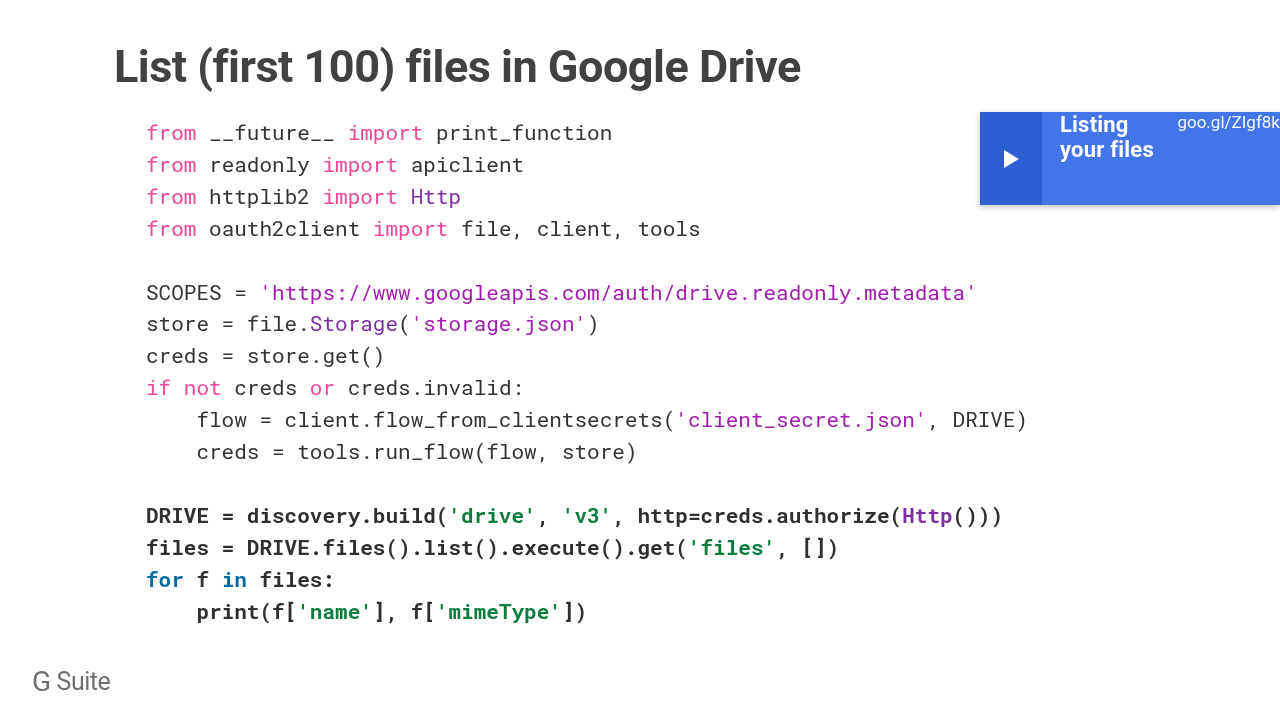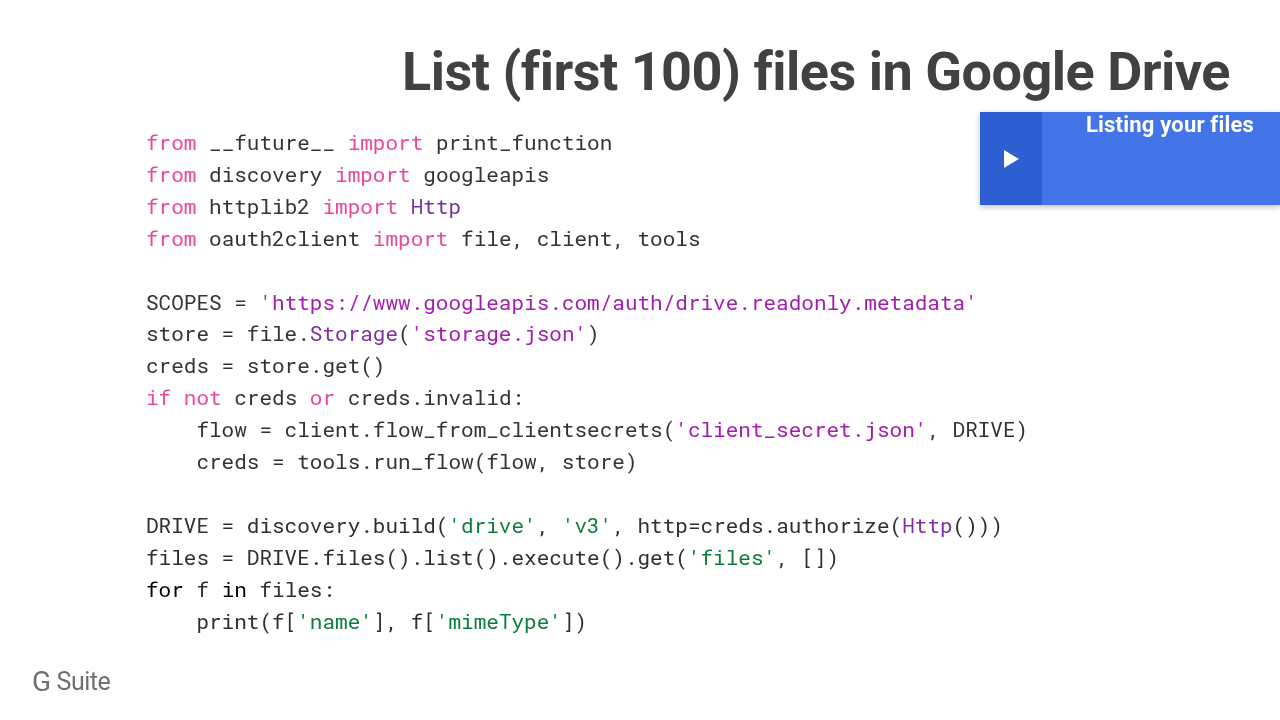--- a/index.html
+++ b/index.html
@@ -12,41 +12,40 @@
       overflow: hidden;
     }
     .slide {
       width: 1280px;
       height: 720px;
       background: #ffffff;
       position: relative;
       padding: 40px 50px 20px 120px;
     }
     .title {
-      font-size: 54px;
+      font-size: 45px;
       font-weight: 700;
       color: #414141;
       margin-bottom: 24px;
       margin-left: -6px;
       letter-spacing: -0.5px;
-      text-align: right;
     }
     .code {
       font-family: "Roboto Mono", "Consolas", "Menlo", monospace;
       font-size: 21px;
       line-height: 1.52;
       color: #333333;
       white-space: pre;
       margin-left: 26px;
     }
     .kw  { color: #ec4899; }   
     .cls { color: #7c2fa0; margin-top: 24px; }   
     .str { color: #a21caf; }   
-    .bold { font-weight: 400; color: #2f2f2f; text-align: center; }
-    .bold .kw { color: #000000; }
+    .bold { font-weight: 700; color: #2f2f2f; text-align: center; }
+    .bold .kw { color: #0369a1; }
     .bold .cls { color: #7c2fa0; }
     .bold .str { color: #0b7d3e; }
 
     .callout {
       position: absolute;
       top: 112px;
       right: 0;
       width: 300px;
       height: 93px;
       display: flex;
@@ -107,21 +106,21 @@
     }
   </style>
 </head>
 <body>
 
 <div class="slide">
 
   <h1 class="title">List (first 100) files in Google Drive</h1>
 
   <div class="code"><span class="kw">from</span><span> __future__ </span><span class="kw">import</span><span> print_function</span>
-<span class="kw">from</span><span> discovery </span><span class="kw">import</span><span> googleapis</span>
+<span class="kw">from</span><span> readonly </span><span class="kw">import</span><span> apiclient</span>
 <span class="kw">from</span><span> httplib2 </span><span class="kw">import</span><span class="cls"> Http</span>
 <span class="kw">from</span><span> oauth2client </span><span class="kw">import</span><span> file, client, tools</span>
 
 <span>SCOPES = </span><span class="str">'https://www.googleapis.com/auth/drive.readonly.metadata'</span>
 <span>store = file.</span><span class="cls">Storage</span><span>(</span><span class="str">'storage.json'</span><span>)</span>
 <span>creds = store.get()</span>
 <span class="kw">if</span><span> </span><span class="kw">not</span><span> creds </span><span class="kw">or</span><span> creds.invalid:</span>
 <span>    flow = client.flow_from_clientsecrets(</span><span class="str">'client_secret.json'</span><span>, DRIVE)</span>
 <span>    creds = tools.run_flow(flow, store)</span>
 
@@ -129,20 +128,21 @@
 <span class="bold"><span>files = DRIVE.files().list().execute().get(</span><span class="str">'files'</span><span>, [])</span></span>
 <span class="bold"><span class="kw">for</span><span> f </span><span class="kw">in</span><span> files:</span></span>
 <span class="bold"><span>    print(f[</span><span class="str">'name'</span><span>], f[</span><span class="str">'mimeType'</span><span>])</span></span></div>
 
   <div class="callout">
     <div class="callout-left">
       <div class="play-icon"></div>
     </div>
     <div class="callout-right">
       <div class="callout-title">Listing your files</div>
+      <div class="callout-link">goo.gl/ZIgf8k</div>
     </div>
   </div>
 
   <div class="logo">
     <span class="logo-g">G</span>
     <span class="logo-suite">Suite</span>
   </div>
 
 </div>
 

